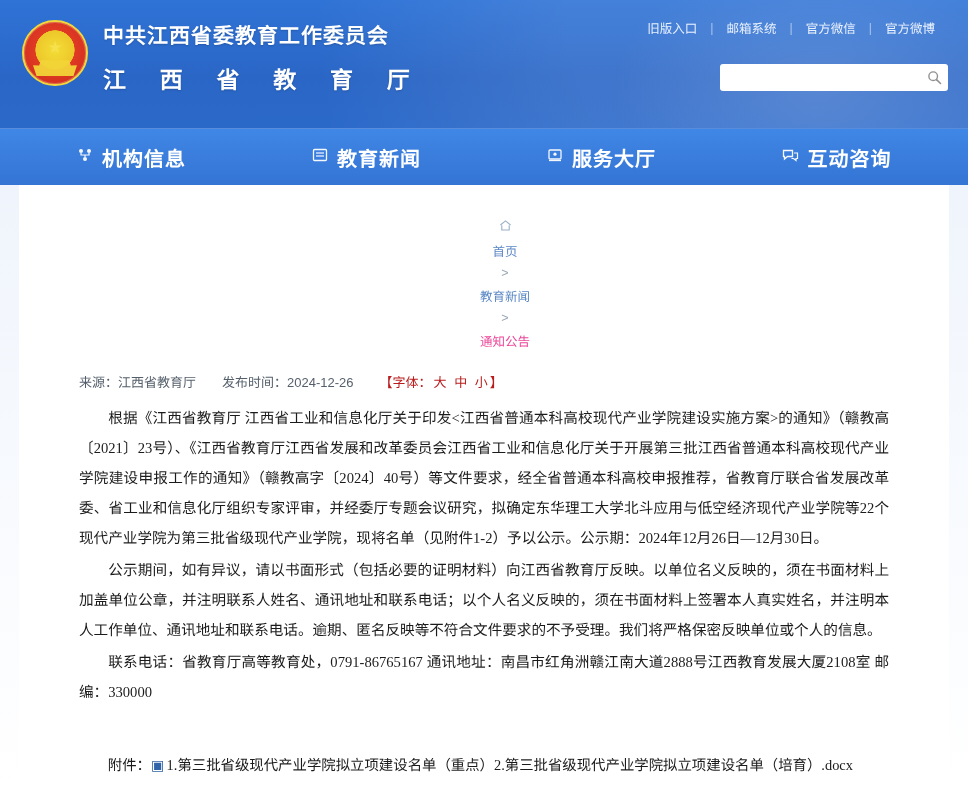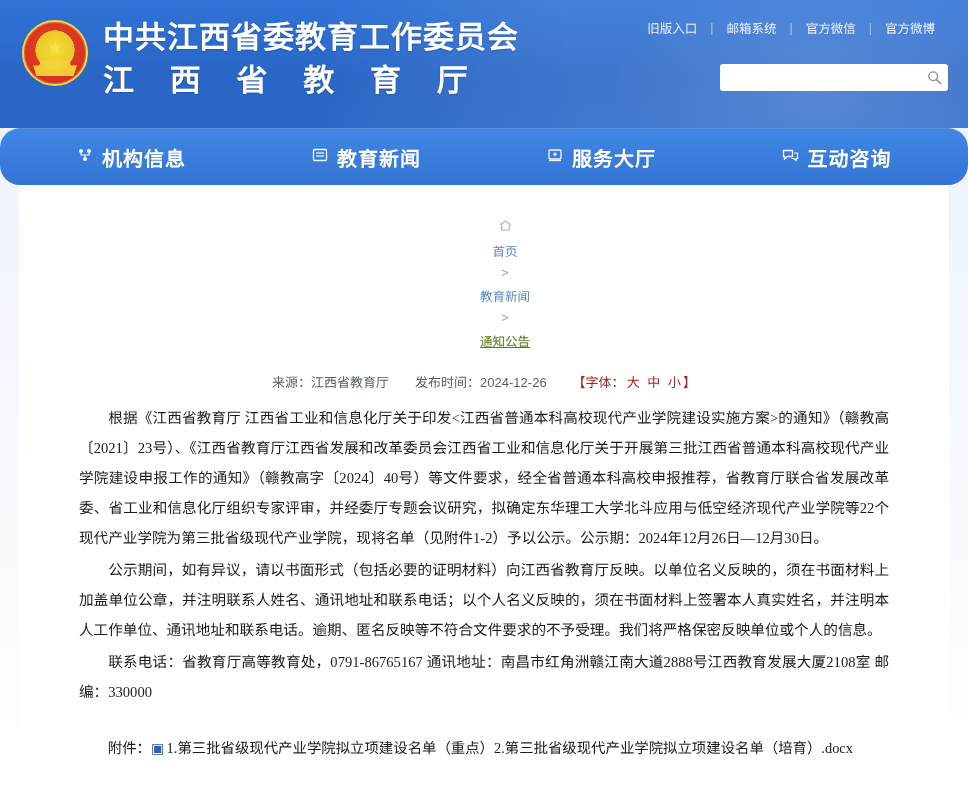--- a/index.html
+++ b/index.html
@@ -53,27 +53,27 @@
     width: 44px; height: 18px;
     background: #f2d438;
     clip-path: polygon(8% 100%, 0% 40%, 14% 42%, 18% 12%, 82% 12%, 86% 42%, 100% 40%, 92% 100%);
     opacity: .95;
   }
   .title-block {
     position: absolute; left: 103px; top: 16px;
     color: #ffffff;
   }
   .title-line1 {
-    font-size: 31px; font-weight: bold; letter-spacing: 1px;
+    font-size: 21px; font-weight: bold; letter-spacing: 1px;
     line-height: 44px;
     text-shadow: 0 1px 2px rgba(0,0,0,0.18);
-    font-family: Liberation Sans, sans-serif;
+    font-family: Liberation Mono, monospace;
   }
   .title-line2 {
-    font-size: 31px; font-weight: bold; letter-spacing: 14px;
+    font-size: 23px; font-weight: bold; letter-spacing: 14px;
     line-height: 42px;
     text-shadow: 0 1px 2px rgba(0,0,0,0.18);
     font-family: "Liberation Serif", "DejaVu Serif", serif;
   }
   .toplinks {
     position: absolute; right: 20px; top: 18px;
     color: #e8f0ff; font-size: 12.5px;
     display: flex; align-items: center; gap: 0;
   }
   .toplinks a { color: #e9f1ff; text-decoration: none; padding: 0 13px; }
@@ -95,21 +95,20 @@
     color: #8c8c8c; cursor: pointer;
   }
 
   
   .nav {
     height: 57px;
     background: linear-gradient(180deg, #3f87e6 0%, #3a7ddc 50%, #3475d4 100%);
     display: flex; align-items: center;
     border-top: 1px solid rgba(255,255,255,.18);
     padding: 0 14px;
-    border-radius: 20px;
   }
   .nav-item {
     flex: 1;
     display: flex; align-items: center; justify-content: center;
     gap: 9px;
     color: #ffffff; font-size: 20px; font-weight: bold;
     letter-spacing: 1px;
     cursor: pointer;
     height: 100%;
     font-family: "Liberation Serif", "DejaVu Serif", serif;
@@ -127,54 +126,54 @@
   }
   .crumb {
     font-size: 12.5px; color: #6b7a8d;
     padding: 34px 0 0 42px;
     display: flex; align-items: center; gap: 6px;
     border-bottom: none;
     flex-direction: column;
   }
   .crumb .home-icon { color: #9bb0c7; font-size: 13px; }
   .crumb a { color: #5a87c4; text-decoration: none; }
-  .crumb .txt { color: #4d7c0f; text-decoration: underline; }
+  .crumb .txt { color: #ec4899; }
   .crumb .sep { color: #9aa7b6; }
 
   .doc {
     padding: 0 60px;
   }
   .doc h1 {
     font-size: 23.5px; line-height: 38px;
     color: #111111; text-align: center;
     margin: 52px 0 0 0;
     font-weight: bold;
     font-family: "Liberation Serif", "DejaVu Serif", serif;
   }
   .meta {
     margin-top: 22px;
     text-align: center;
     font-size: 13px; color: #555f6b;
-    display: flex; justify-content: center; gap: 26px; align-items: center;
+    display: flex; gap: 26px; align-items: center;
   }
   .meta .fs-group { color: #b91c1c; }
   .meta .fs { cursor: pointer; margin: 0 2px; }
 
   .body-text {
     margin-top: 12px;
     font-size: 14.6px;
     line-height: 30px;
     color: #1b1b1b;
     text-align: justify;
     font-family: "Liberation Serif", "DejaVu Serif", serif;
   }
   .body-text p { margin: 0 0 2px 0; text-indent: 2em; }
 
   .attach {
-    margin-top: 27px;
+    margin-top: 44px;
     font-size: 14.4px; line-height: 28px;
     color: #1b1b1b;
     text-indent: 2em;
     font-family: "Liberation Serif", "DejaVu Serif", serif;
   }
   .attach .clip { color: #3063a8; margin-right: 2px; }
   .attach a { color: #1b1b1b; text-decoration: none; }
 </style>
 </head>
 <body>

